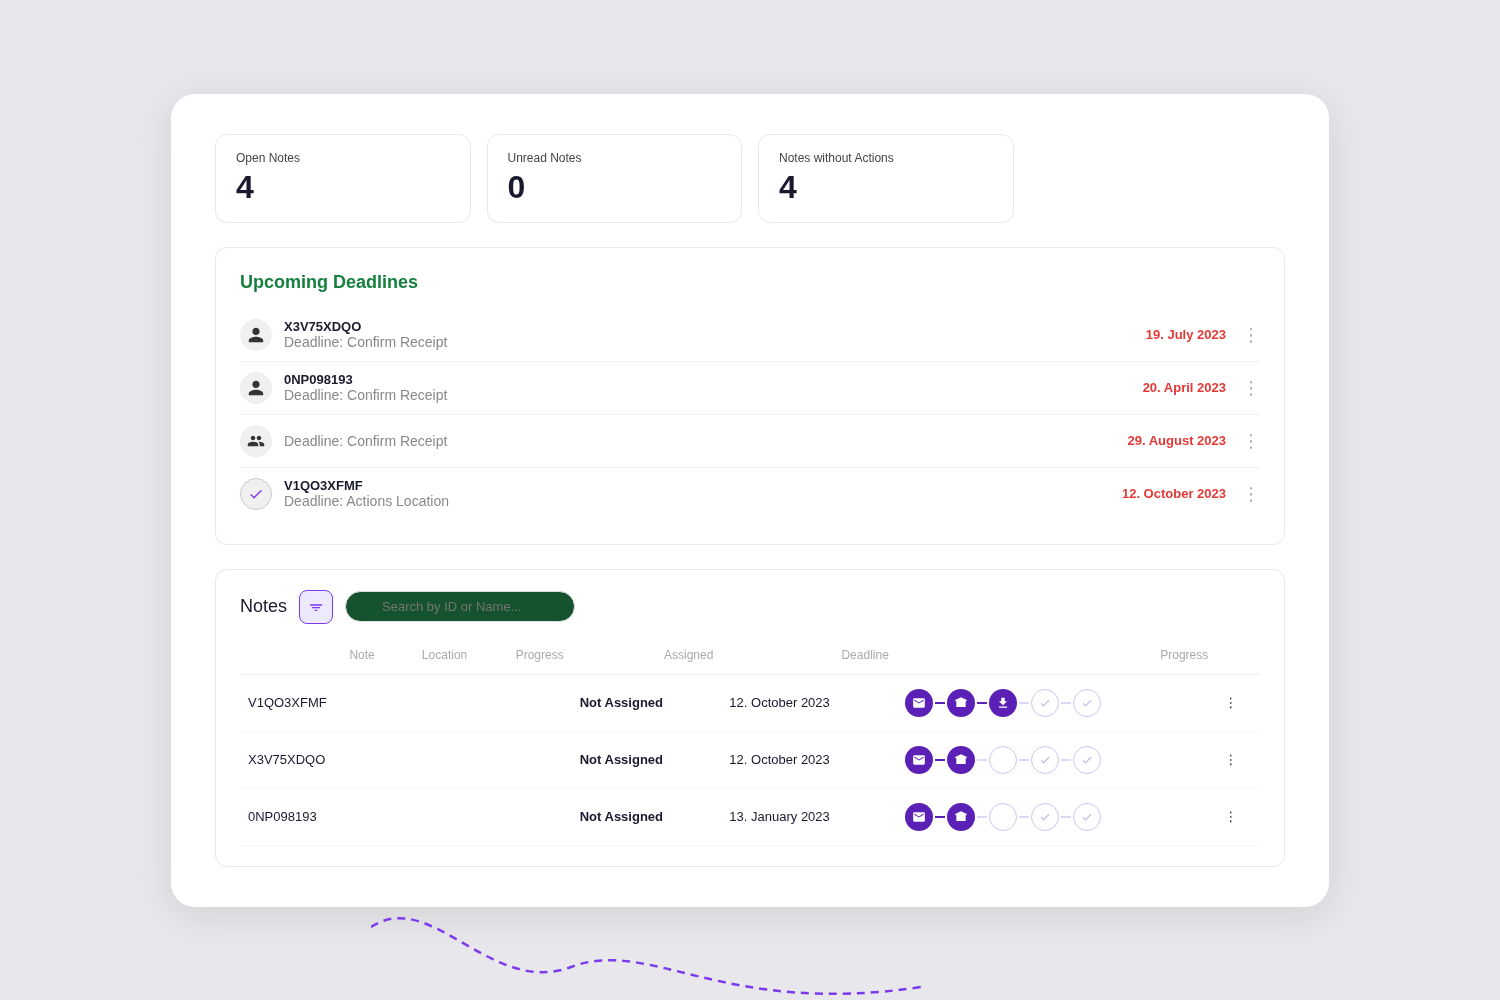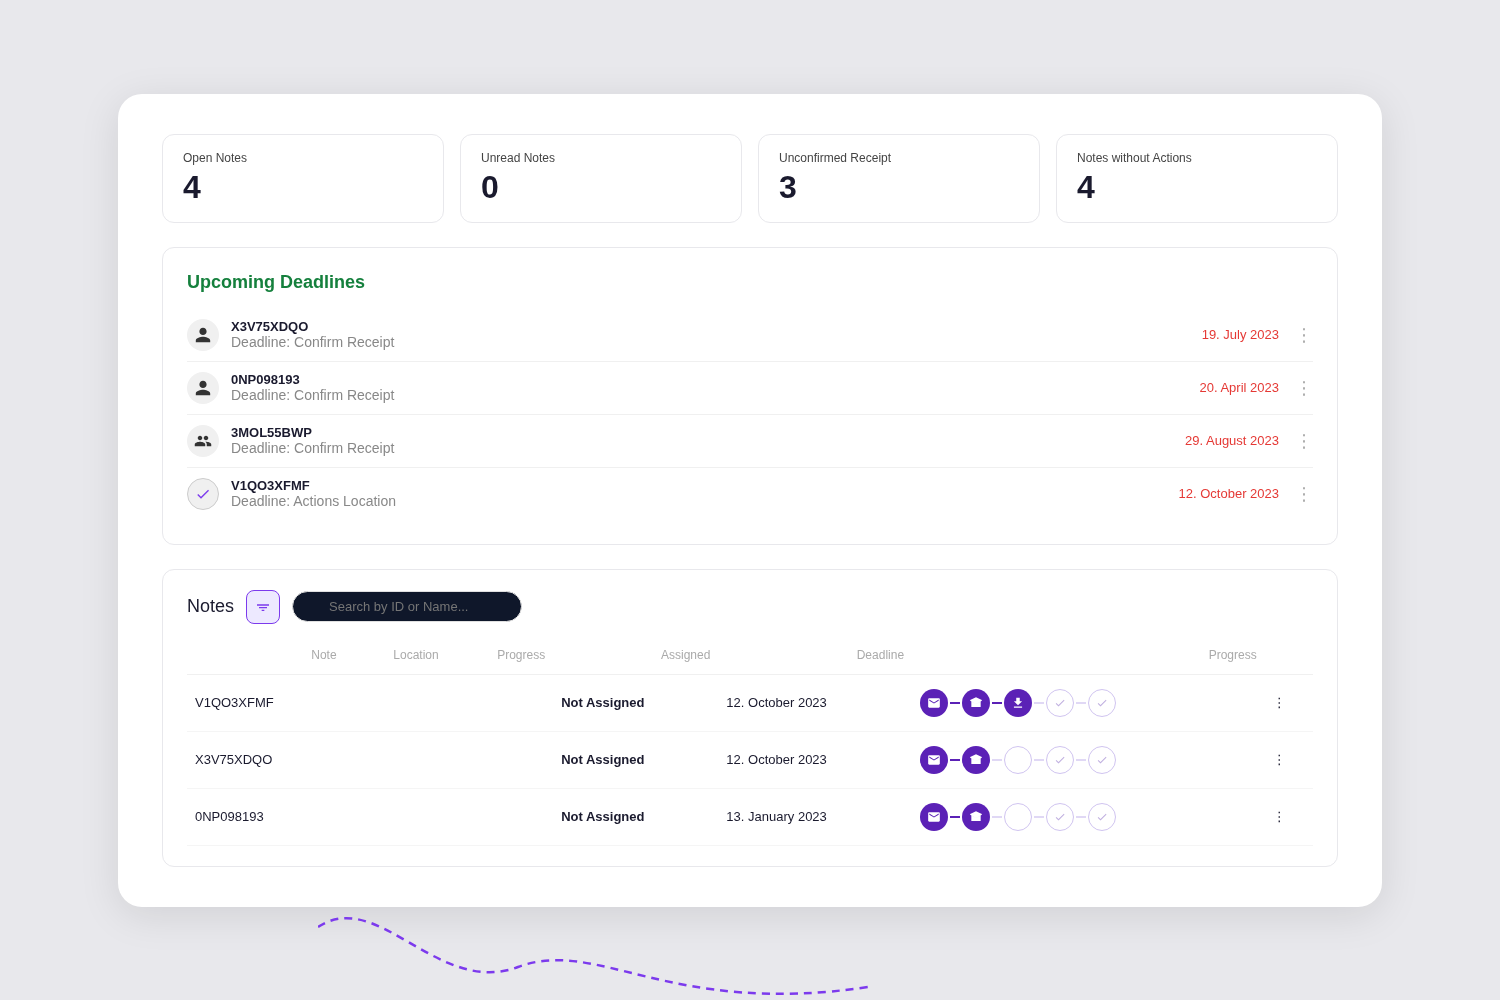--- a/index.html
+++ b/index.html
@@ -10,21 +10,21 @@
       align-items: center;
       justify-content: center;
       min-height: 100vh;
       width: 1500px;
       height: 1000px;
     }
     .main-card {
       background: #fff;
       border-radius: 24px;
       padding: 40px 44px;
-      width: 1264px;
+      width: 1158px;
       min-height: 720px;
       box-shadow: 0 8px 40px rgba(0,0,0,0.10);
       position: relative;
       overflow: visible;
     }
     
     .stats-row {
       display: grid;
       grid-template-columns: repeat(4, 1fr);
       gap: 16px;
@@ -85,21 +85,21 @@
       display: flex;
       align-items: center;
       justify-content: center;
       margin-right: 12px;
       flex-shrink: 0;
       border: 1.5px solid #ccc;
     }
     .deadline-info { flex: 1; }
     .deadline-id { font-size: 13px; font-weight: 600; color: #1a1a2e; }
     .deadline-sub { font-size: 14px; color: #888; }
-    .deadline-date { font-size: 13px; font-weight: 400; color: #e53935; margin-right: 16px; }
+    .deadline-date { font-size: 13px; font-weight: 700; color: #e53935; margin-right: 16px; }
     .deadline-more { color: #aaa; cursor: pointer; font-size: 18px; }
     
     .notes-card {
       border: 1.5px solid #e8e8ec;
       border-radius: 12px;
       padding: 20px 24px;
     }
     .notes-header {
       display: flex;
       align-items: center;
@@ -123,21 +123,21 @@
       cursor: pointer;
     }
     .filter-btn svg { width: 16px; height: 16px; fill: #7c3aed; }
     .search-box {
       flex: 1;
       border: 1.5px solid #e0e0e0;
       border-radius: 20px;
       padding: 7px 16px 7px 36px;
       font-size: 13px;
       color: #aaa;
-      background: #0f172a;
+      background: #14532d;
       outline: none;
       position: relative;
     }
     .search-wrapper {
       position: relative;
       flex: 1;
     }
     .search-icon-pos {
       position: absolute;
       left: 12px;
@@ -219,24 +219,20 @@
   <div class="stats-row">
     <div class="stat-card">
       <div class="stat-label">Open Notes</div>
       <div class="stat-value">4</div>
     </div>
     <div class="stat-card">
       <div class="stat-label">Unread Notes</div>
       <div class="stat-value">0</div>
     </div>
     <div class="stat-card">
-      <div class="stat-label">Unconfirmed Receipt</div>
-      <div class="stat-value">3</div>
-    </div>
-    <div class="stat-card">
       <div class="stat-label">Notes without Actions</div>
       <div class="stat-value">4</div>
     </div>
   </div>
 
   <div class="deadlines-card">
     <div class="deadlines-title">Upcoming Deadlines</div>
 
     <div class="deadline-row">
       <div class="deadline-icon">
@@ -266,21 +262,20 @@
       <div class="deadline-more">⋮</div>
     </div>
 
     <div class="deadline-row">
       <div class="deadline-icon">
         <svg viewBox="0 0 24 24" xmlns="http://www.w3.org/2000/svg">
             <path d="M16 11c1.66 0 2.99-1.34 2.99-3S17.66 5 16 5c-1.66 0-3 1.34-3 3s1.34 3 3 3zm-8 0c1.66 0 2.99-1.34 2.99-3S9.66 5 8 5C6.34 5 5 6.34 5 8s1.34 3 3 3zm0 2c-2.33 0-7 1.17-7 3.5V19h14v-2.5c0-2.33-4.67-3.5-7-3.5zm8 0c-.29 0-.62.02-.97.05 1.16.84 1.97 1.97 1.97 3.45V19h6v-2.5c0-2.33-4.67-3.5-7-3.5z"></path>
           </svg>
       </div>
       <div class="deadline-info">
-        <div class="deadline-id">3MOL55BWP</div>
         <div class="deadline-sub">Deadline: Confirm Receipt</div>
       </div>
       <div class="deadline-date">29. August 2023</div>
       <div class="deadline-more">⋮</div>
     </div>
 
     <div class="deadline-row">
       <div class="deadline-check">
         <svg width="16" height="16" viewBox="0 0 24 24" fill="#7c3aed">
             <path d="M9 16.17L4.83 12l-1.42 1.41L9 19 21 7l-1.41-1.41z"></path>

